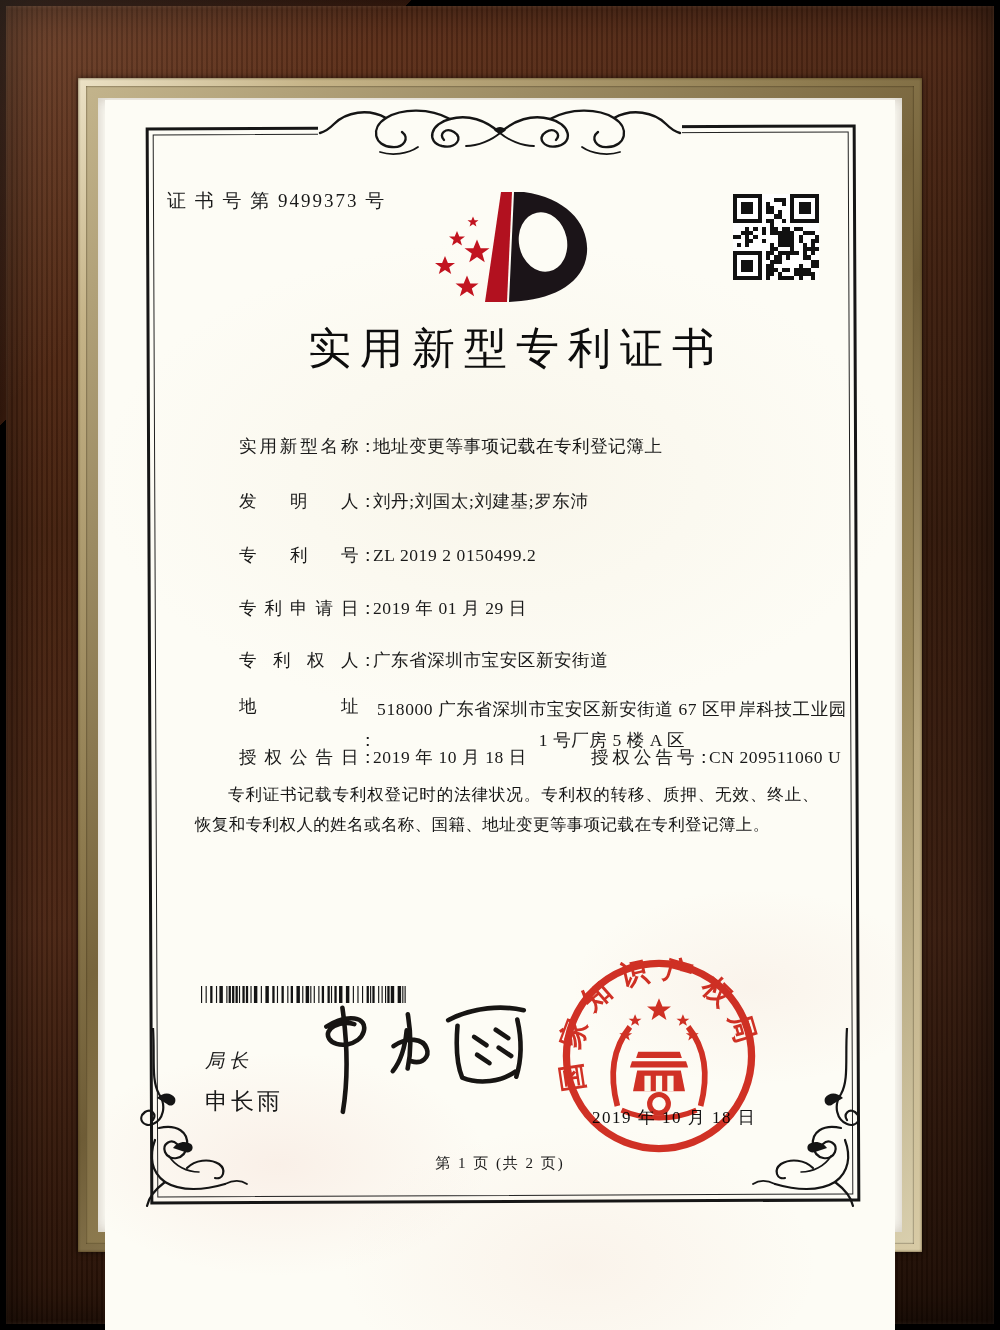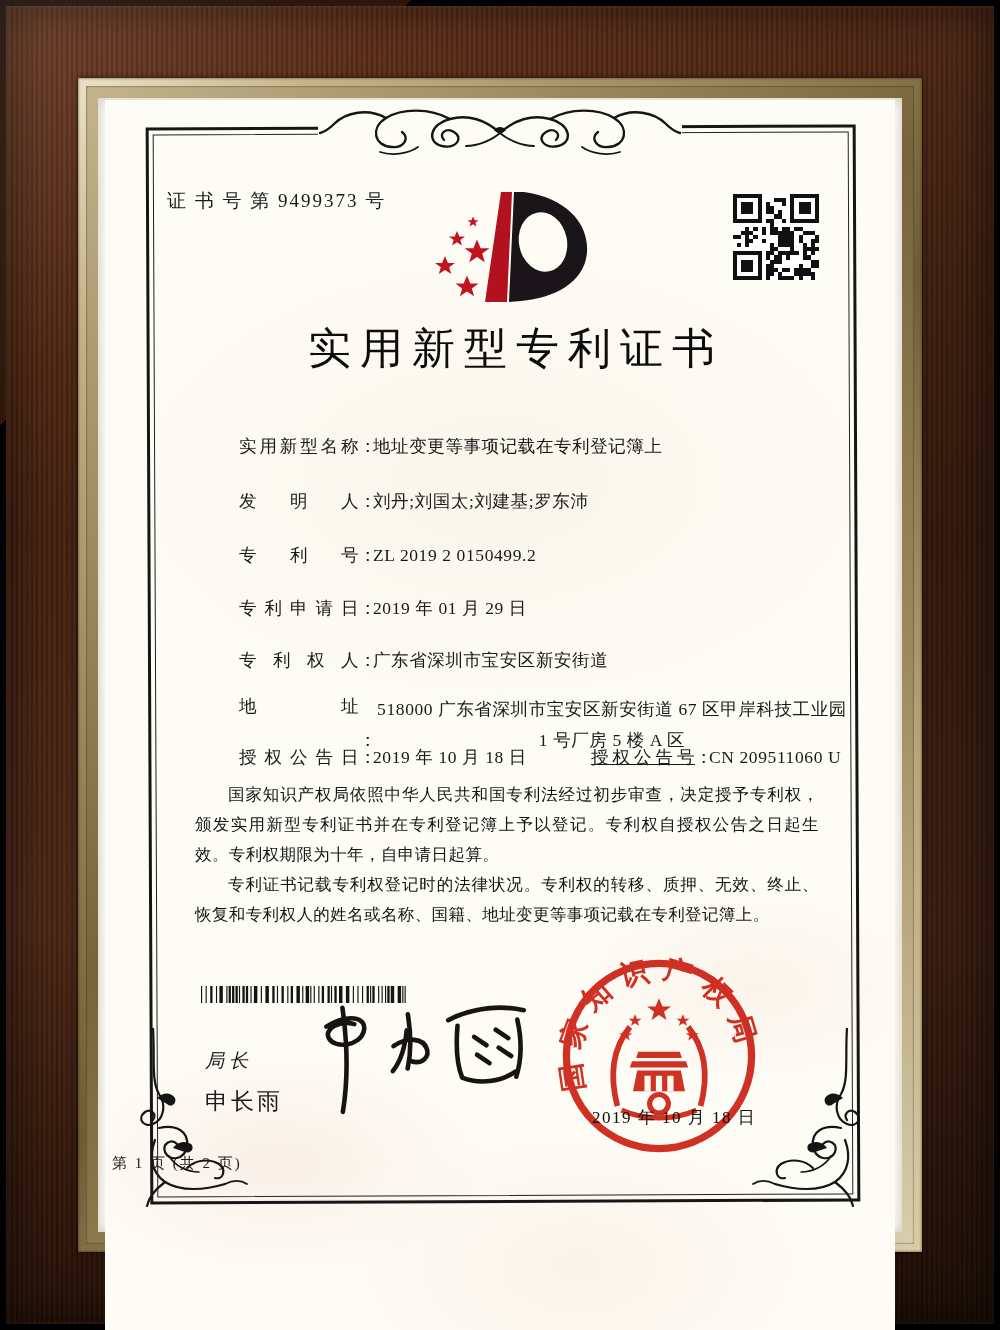--- a/index.html
+++ b/index.html
@@ -43,32 +43,32 @@
     font-size:43px;font-weight:normal;letter-spacing:9px;color:#0d0d0d;}
   .fields{position:absolute;left:90px;top:0;width:640px;font-size:17.5px;color:#191919;}
   .frow{position:absolute;left:0;white-space:nowrap;}
   .flabel{display:inline-block;width:120px;text-align:justify;text-align-last:justify;
     vertical-align:top;letter-spacing:.5px;margin-left:44px;}
   .fcolon{display:inline-block;width:14px;}
   .fvalue{display:inline-block;letter-spacing:.6px;}
   .fvalue.wrap{white-space:normal;width:478px;line-height:1.75;text-align:center;}
   .r1{top:334px}.r2{top:389px}.r3{top:443px}.r4{top:496px}.r5{top:548px}.r6{top:594px}.r7{top:645px}
   .grant-no{position:absolute;left:352px;top:0;}
-  .grant-no .flabel{width:104px;text-decoration:underline;}
+  .grant-no .flabel{width:104px;}
   .paras{position:absolute;left:90px;top:680px;width:624px;font-size:16.5px;line-height:1.82;
     color:#141414;text-align:justify;letter-spacing:.4px;}
   .paras p{margin:0;text-indent:2em;}
   
   .barcode{position:absolute;left:96px;top:886px;}
   .signer-title{position:absolute;left:100px;top:948px;font-size:19px;letter-spacing:5px;color:#1a1a1a;font-style:italic;}
   .signer-name{position:absolute;left:100px;top:986px;font-size:23px;letter-spacing:3px;color:#1a1a1a;}
   .signature{position:absolute;left:185px;top:898px;transform:rotate(-3deg);}
   .seal{position:absolute;left:450px;top:852px;mix-blend-mode:multiply;opacity:.94;}
   .seal-date{position:absolute;left:487px;top:1006px;font-size:17px;letter-spacing:1.5px;color:#101010;z-index:0;}
-  .footer{position:absolute;left:7px;top:1054px;width:100%;text-align:left;
+  .footer{position:absolute;left:0;top:1054px;width:100%;text-align:center;
     font-size:15px;letter-spacing:2px;color:#1a1a1a;}
   .orn-top{position:absolute;left:213px;top:2px;}
   .orn-bl{position:absolute;left:24px;top:928px;}
   .orn-br{position:absolute;right:24px;top:928px;transform:scaleX(-1);}
   .logo{position:absolute;left:312px;top:84px;}
   .qr{position:absolute;left:628px;top:94px;}
   svg{display:block;}
 </style>
 </head>
 <body>
@@ -314,21 +314,20 @@
     </div>
     <div class="frow r7">
       <span class="flabel">授权公告日</span><span class="fcolon">：</span><span class="fvalue">2019 年 10 月 18 日</span>
       <span class="grant-no">
         <span class="flabel">授权公告号</span><span class="fcolon">：</span><span class="fvalue">CN 209511060 U</span>
       </span>
     </div>
   </div>
 
   <div class="paras">
-    <p>国家知识产权局依照中华人民共和国专利法经过初步审查，决定授予专利权，颁发实用新型专利证书并在专利登记簿上予以登记。专利权自授权公告之日起生效。专利权期限为十年，自申请日起算。</p>
     <p>专利证书记载专利权登记时的法律状况。专利权的转移、质押、无效、终止、恢复和专利权人的姓名或名称、国籍、地址变更等事项记载在专利登记簿上。</p>
   </div>
 
   <svg class="barcode" width="206" height="17" viewBox="0 0 206 17">
       <rect x="0.00" y="0" width="1.15" height="17" fill="#141414"></rect>
       <rect x="4.60" y="0" width="1.15" height="17" fill="#141414"></rect>
       <rect x="9.20" y="0" width="2.30" height="17" fill="#141414"></rect>
       <rect x="14.95" y="0" width="1.15" height="17" fill="#141414"></rect>
       <rect x="18.40" y="0" width="3.45" height="17" fill="#141414"></rect>
       <rect x="25.30" y="0" width="1.15" height="17" fill="#141414"></rect>

